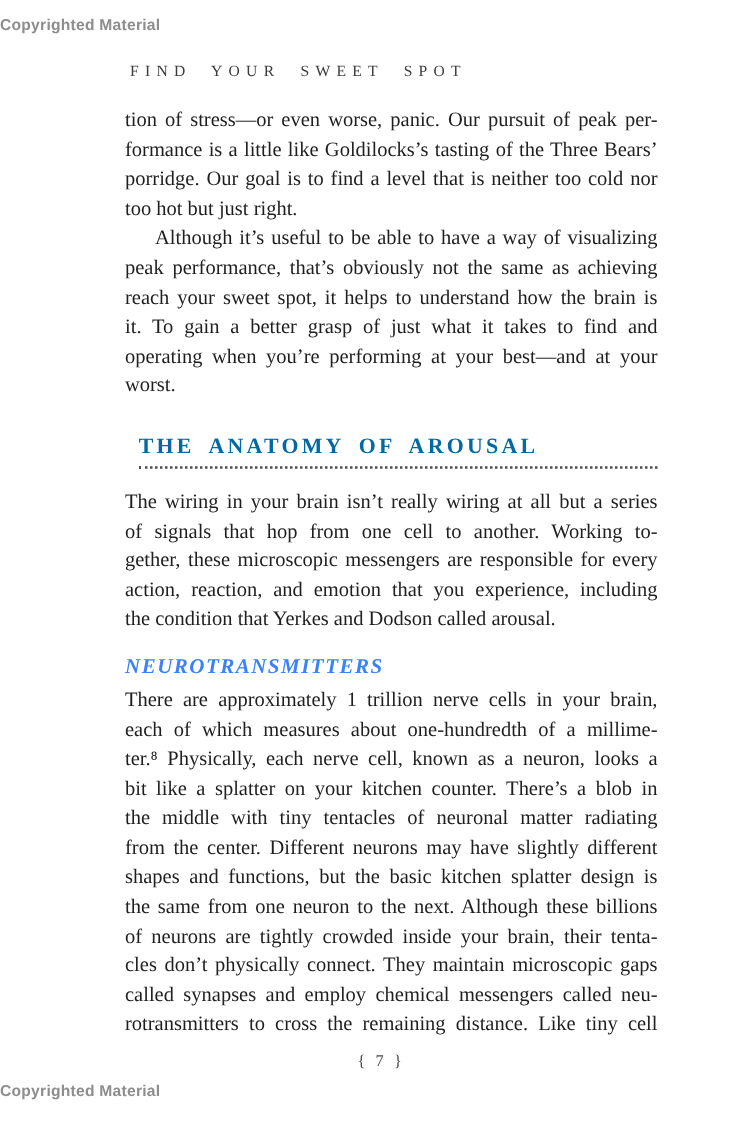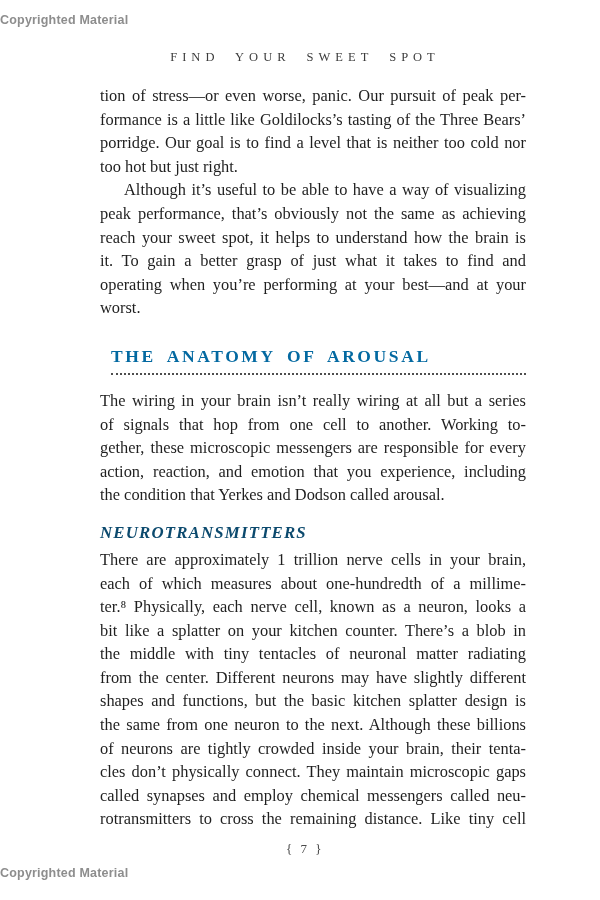--- a/index.html
+++ b/index.html
@@ -21,23 +21,22 @@
     font-weight: bold;
     font-size: 12.5px;
     color: #8d8d8d;
     letter-spacing: 0.2px;
   }
   .copyright.top { top: 13px; }
   .copyright.bottom { top: 866px; }
   .running-head {
     position: absolute;
     top: 50px;
-    left: 92px;
+    left: 104px;
     width: 426px;
-    text-align: center;
     font-size: 12.5px;
     letter-spacing: 5px;
     word-spacing: 8px;
     color: #3c3c3c;
   }
   .column {
     position: absolute;
     left: 100px;
     top: 84px;
     width: 426px;
@@ -64,21 +63,21 @@
     padding-bottom: 6px;
     border-bottom: 2px dotted #4e4e4e;
   }
   .para.after-heading { margin-top: 14px; }
   .subheading {
     margin: 16px 0 5px 0;
     font-size: 16.8px;
     font-weight: bold;
     font-style: italic;
     letter-spacing: 1.2px;
-    color: #0c4a6e;
+    color: #3b82f6;
   }
   .page-number {
     position: absolute;
     top: 841px;
     left: 92px;
     width: 426px;
     text-align: center;
     font-size: 13px;
     letter-spacing: 2.5px;
     color: #4a4a4a;

